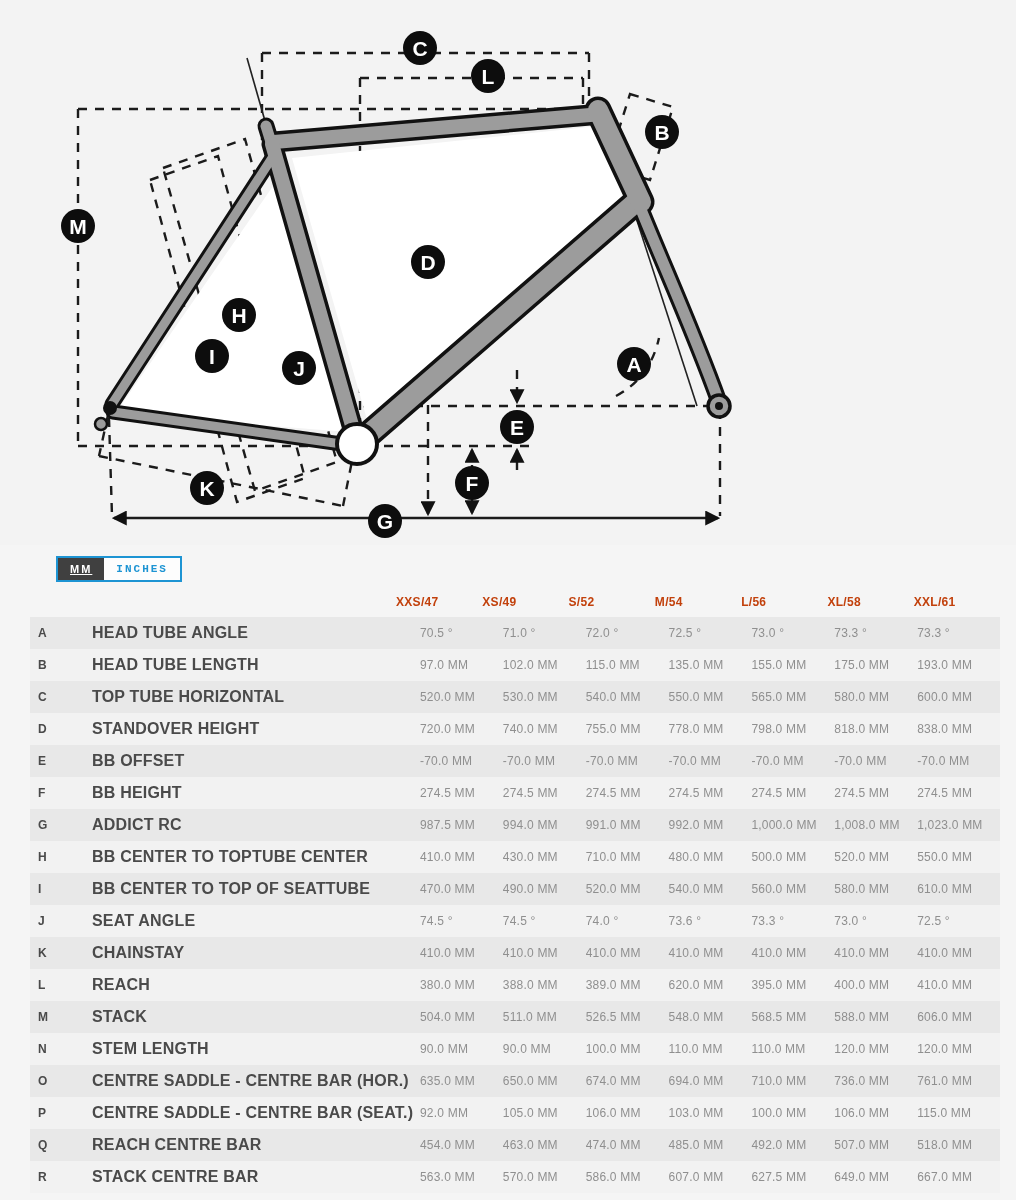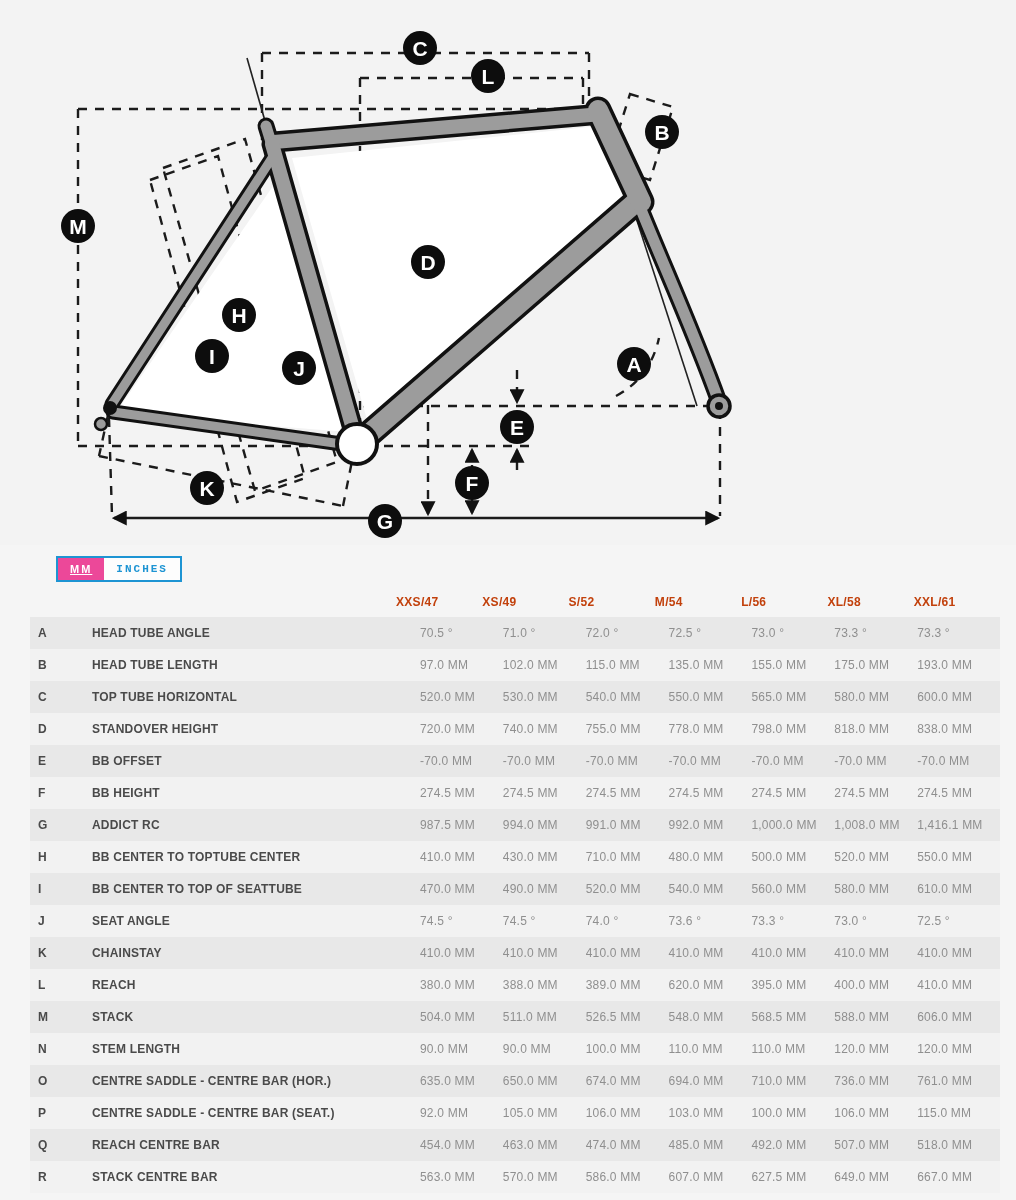--- a/index.html
+++ b/index.html
@@ -19,34 +19,34 @@
   
   .unit-toggle{
     position:absolute;left:56px;top:556px;height:26px;display:flex;
     border:2px solid #1d94d3;background:#fdfdfd;box-sizing:border-box;
   }
   .unit-toggle button{
     border:none;margin:0;height:100%;cursor:pointer;
     font-family:"Liberation Sans",sans-serif;font-weight:bold;font-size:11px;
     letter-spacing:2px;padding:0 12px;
   }
-  .unit-toggle .mm{background:#ec4899;color:#ffffff;text-decoration:underline;}
+  .unit-toggle .mm{background:#404040;color:#ffffff;text-decoration:underline;}
   .unit-toggle .inches{background:#fdfdfd;color:#1d94d3;font-family:Liberation Mono, monospace;}
 
   
   .geo-table{position:absolute;left:30px;top:586px;width:970px;}
   .thead{display:flex;height:31px;align-items:center;}
   .hspacer{width:366px;flex:none;}
   .hcell{flex:1;font-size:12px;font-weight:bold;color:#c2410c;letter-spacing:.3px;}
   .trow{display:flex;height:32px;align-items:center;}
   .trow.odd{background:#e8e8e8;}
   .trow.even{background:#f2f2f2;}
   .cell-letter{width:38px;flex:none;padding-left:8px;box-sizing:border-box;
     font-size:12px;font-weight:bold;color:#4a4a4a;}
-  .cell-label{width:328px;flex:none;font-size:12px;font-weight:bold;color:#4a4a4a;letter-spacing:.2px;padding-left:24px;}
+  .cell-label{width:328px;flex:none;font-size:16px;font-weight:bold;color:#4a4a4a;letter-spacing:.2px;padding-left:24px;}
   .cell-val{flex:1;font-size:12px;color:#8f8f8f;letter-spacing:.2px;}
 </style>
 </head>
 <body>
 
 <div class="diagram-wrap">
 <svg width="1016" height="545" viewBox="0 0 1016 545">
   <defs>
     <marker id="ahE" viewBox="0 0 10 10" refX="8.5" refY="5" markerUnits="userSpaceOnUse" markerWidth="15" markerHeight="15" orient="auto">
       <path d="M0,0 L10,5 L0,10 z" fill="#111"></path>
@@ -274,21 +274,21 @@
       </div>
       <div class="trow odd">
         <div class="cell-letter">G</div>
         <div class="cell-label">ADDICT RC</div>
         <div class="cell-val">987.5 MM</div>
         <div class="cell-val">994.0 MM</div>
         <div class="cell-val">991.0 MM</div>
         <div class="cell-val">992.0 MM</div>
         <div class="cell-val">1,000.0 MM</div>
         <div class="cell-val">1,008.0 MM</div>
-        <div class="cell-val">1,416.1 MM</div>
+        <div class="cell-val">1,023.0 MM</div>
       </div>
       <div class="trow even">
         <div class="cell-letter">H</div>
         <div class="cell-label">BB CENTER TO TOPTUBE CENTER</div>
         <div class="cell-val">410.0 MM</div>
         <div class="cell-val">430.0 MM</div>
         <div class="cell-val">710.0 MM</div>
         <div class="cell-val">480.0 MM</div>
         <div class="cell-val">500.0 MM</div>
         <div class="cell-val">520.0 MM</div>

